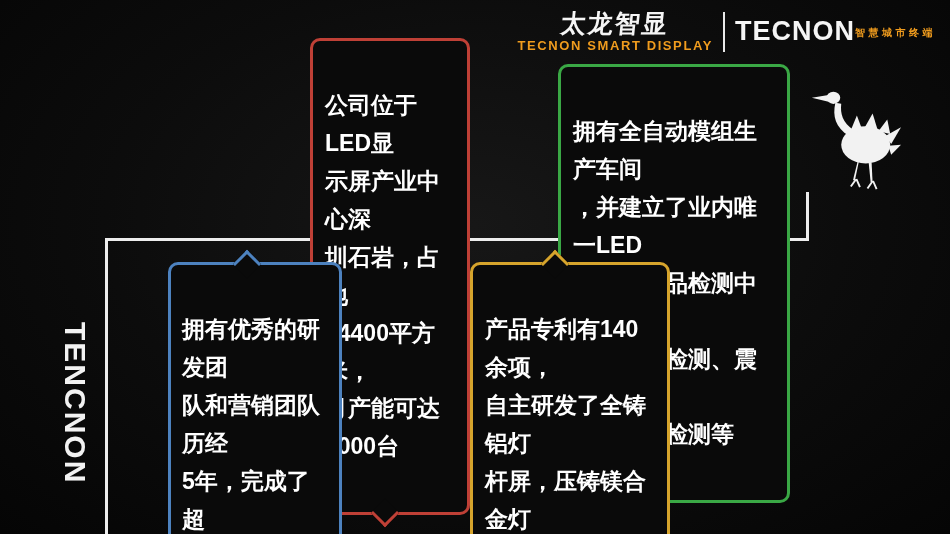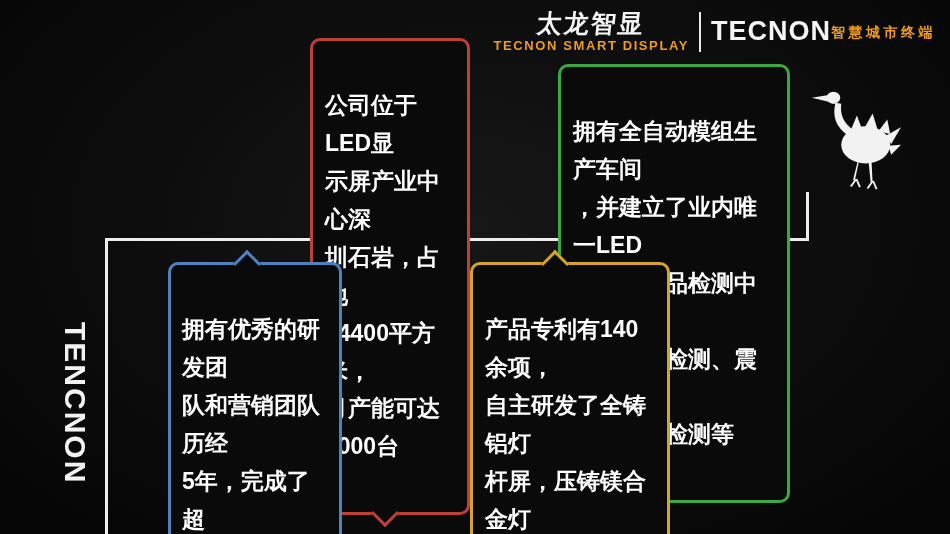--- a/index.html
+++ b/index.html
@@ -11,21 +11,21 @@
     font-family:"Liberation Sans", sans-serif;
   }
   
   .logo{position:absolute;top:10px;right:14px;display:flex;align-items:center;gap:10px;}
   .logo-cn{display:flex;flex-direction:column;align-items:center;}
   .logo-cn-name{color:#f5f5f5;font-size:25px;font-weight:900;letter-spacing:2px;transform:skewX(-6deg);line-height:1.05;}
   .logo-cn-tag{color:#f09c1e;font-size:13px;font-weight:bold;letter-spacing:1.6px;margin-top:2px;}
   .logo-divider{width:2px;height:40px;background:#e9e9e9;}
   .logo-en{display:flex;flex-direction:row;align-items:center;}
   .logo-en-name{color:#f5f5f5;font-size:27px;font-weight:900;letter-spacing:1px;line-height:1.0;}
-  .logo-en-tag{color:#f09c1e;font-size:14px;font-weight:bold;letter-spacing:3.5px;margin-top:2px;}
+  .logo-en-tag{color:#f09c1e;font-size:10px;font-weight:bold;letter-spacing:3.5px;margin-top:2px;}
   
   .line{position:absolute;background:#ededed;}
   .h-line{left:105px;top:238px;width:704px;height:3px;}
   .v-line-left{left:105px;top:238px;width:3px;height:296px;}
   .v-line-right{left:806px;top:192px;width:3px;height:49px;}
   
   .side-text{
     position:absolute;left:58px;top:322px;
     writing-mode:vertical-rl;
     color:#f2f2f2;font-size:30px;font-weight:800;letter-spacing:2px;

